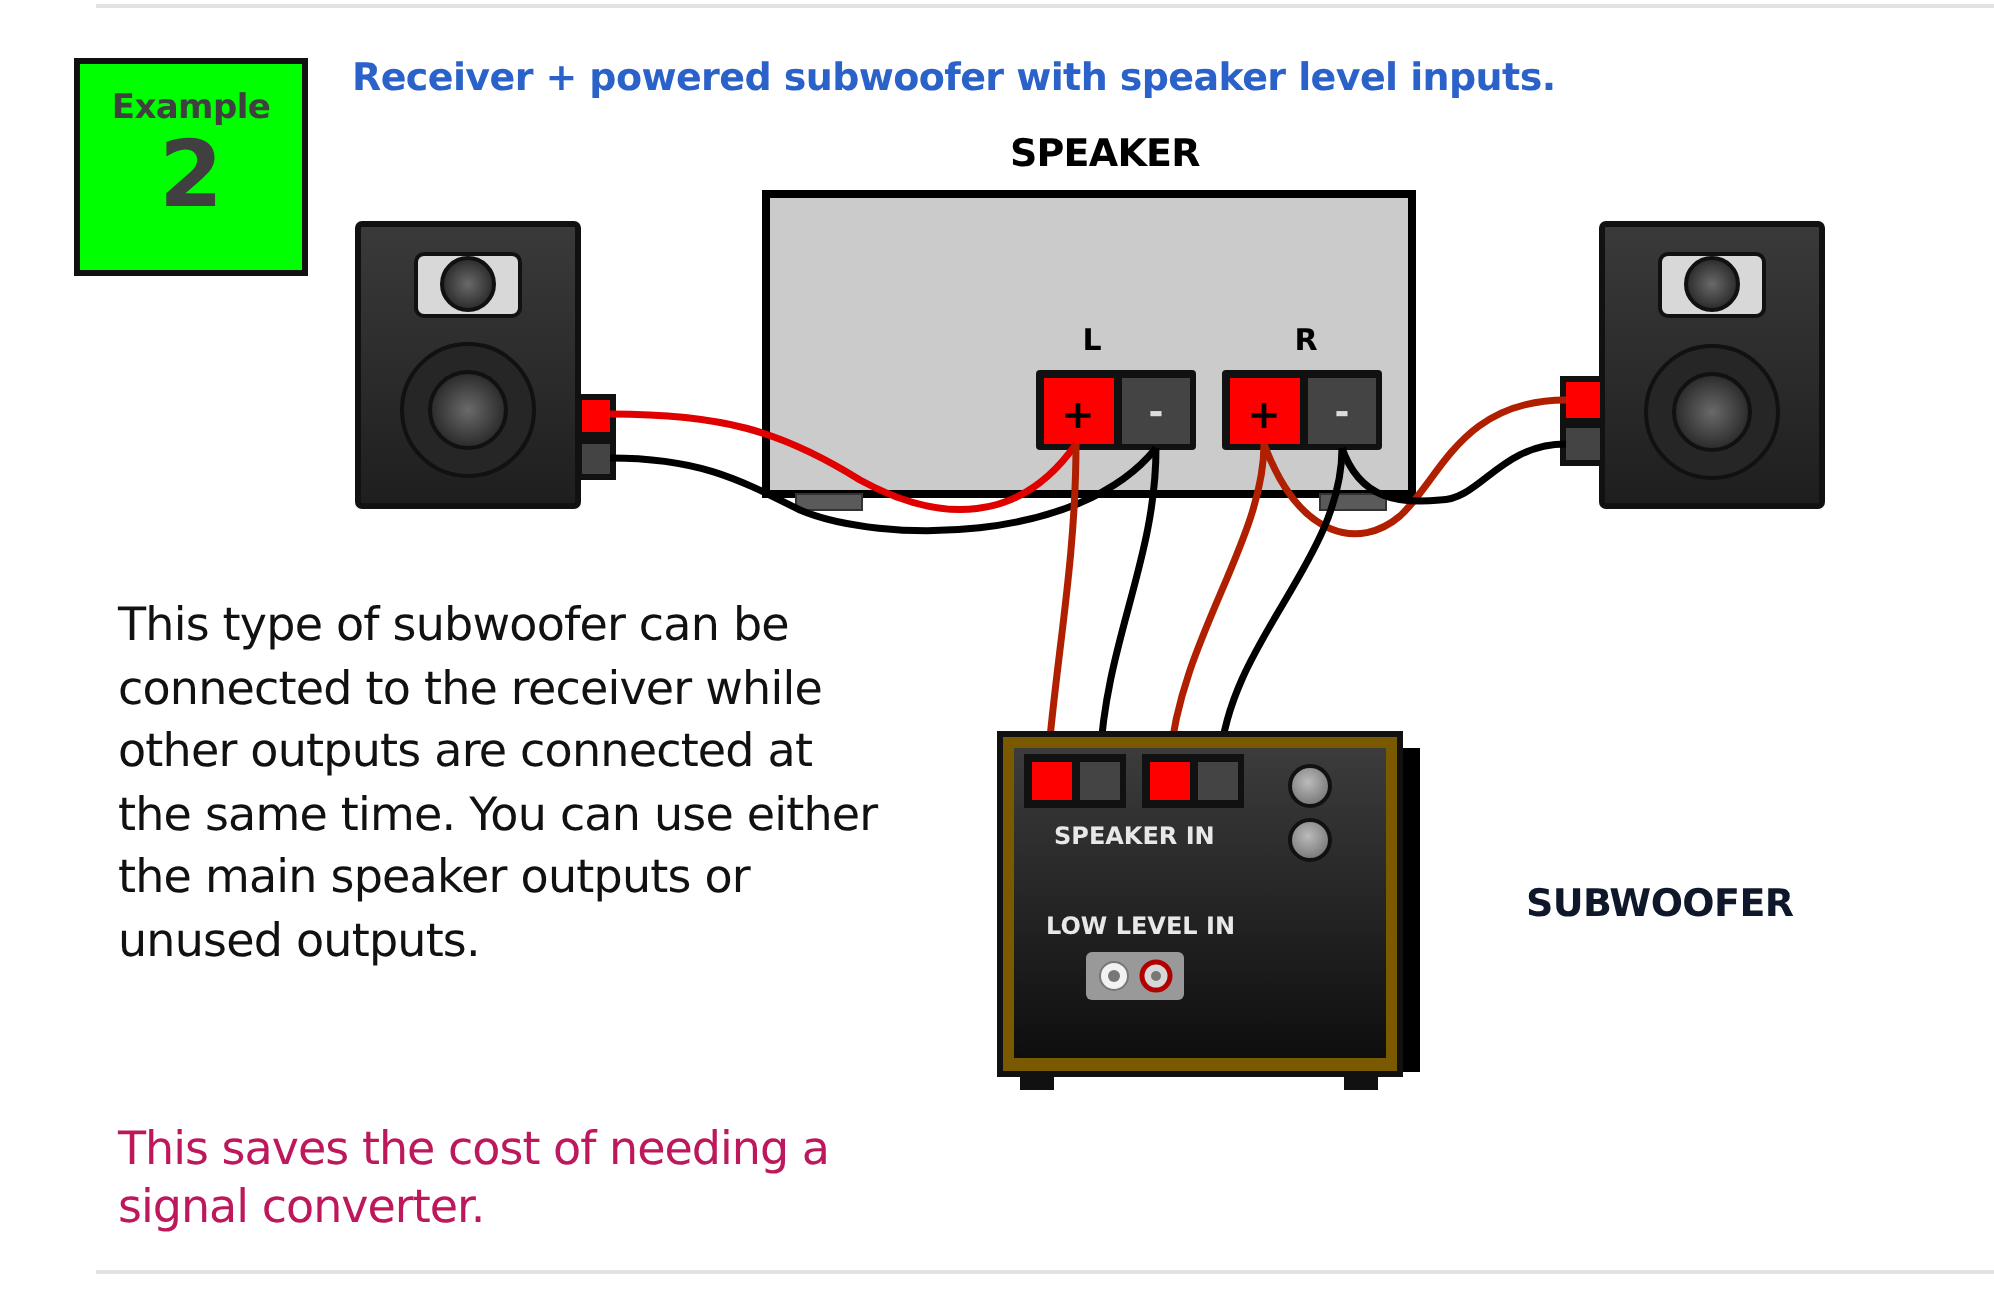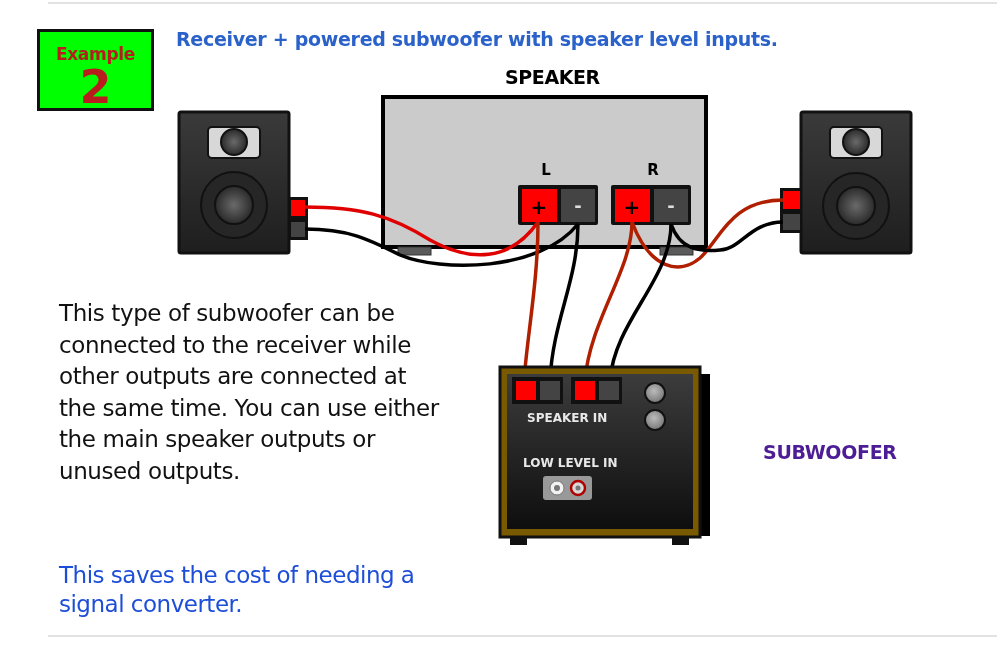--- a/index.html
+++ b/index.html
@@ -6,46 +6,46 @@
   body {
     width: 997px; height: 649px; overflow: hidden; position: relative;
     background: #ffffff;
     font-family: "DejaVu Sans", "Liberation Sans", sans-serif;
   }
   .rule { position: absolute; left: 48px; right: 0; height: 2px; background: #e2e2e2; }
   .rule.top { top: 2px; }
   .rule.bottom { top: 635px; }
 
   .badge {
-    position: absolute; left: 37px; top: 29px; width: 117px; height: 82px;
+    position: absolute; left: 37px; top: 29px; width: 117px; height: 109px;
     background: #00ff00; border: 3px solid #111; box-sizing: border-box;
-    text-align: center; color: #b91c1c;
+    text-align: center; color: #404040;
   }
   .badge .lbl { font-weight: bold; font-size: 17px; margin-top: 12px; letter-spacing: -0.3px; }
   .badge .num { font-weight: bold; font-size: 46px; line-height: 46px; margin-top: 0px; }
 
   .title {
     position: absolute; left: 176px; top: 28px; font-size: 19px; font-weight: bold;
     color: #2a62c9; letter-spacing: -0.3px;
   }
   .recv-label {
     position: absolute; left: 505px; top: 66px; font-size: 19px; font-weight: bold; color: #000;
     letter-spacing: -0.4px;
   }
   .sub-label {
-    position: absolute; left: 763px; top: 441px; font-size: 19px; font-weight: bold; color: #4c1d95;
+    position: absolute; left: 763px; top: 441px; font-size: 19px; font-weight: bold; color: #0f172a;
     letter-spacing: -0.3px;
   }
   .desc {
     position: absolute; left: 59px; top: 298px; width: 380px;
     font-size: 23px; line-height: 31.5px; color: #111; letter-spacing: -0.4px;
   }
   .note {
     position: absolute; left: 59px; top: 561px; width: 380px;
-    font-size: 23px; line-height: 29px; color: #1d4ed8; letter-spacing: -0.5px;
+    font-size: 23px; line-height: 29px; color: #be185d; letter-spacing: -0.5px;
   }
   svg.diagram { position: absolute; left: 0; top: 0; }
   .svgtxt { font-family: "DejaVu Sans", "Liberation Sans", sans-serif; font-weight: bold; }
 </style>
 </head>
 <body>
 
 <div class="rule top"></div>
 
 <div class="badge">

